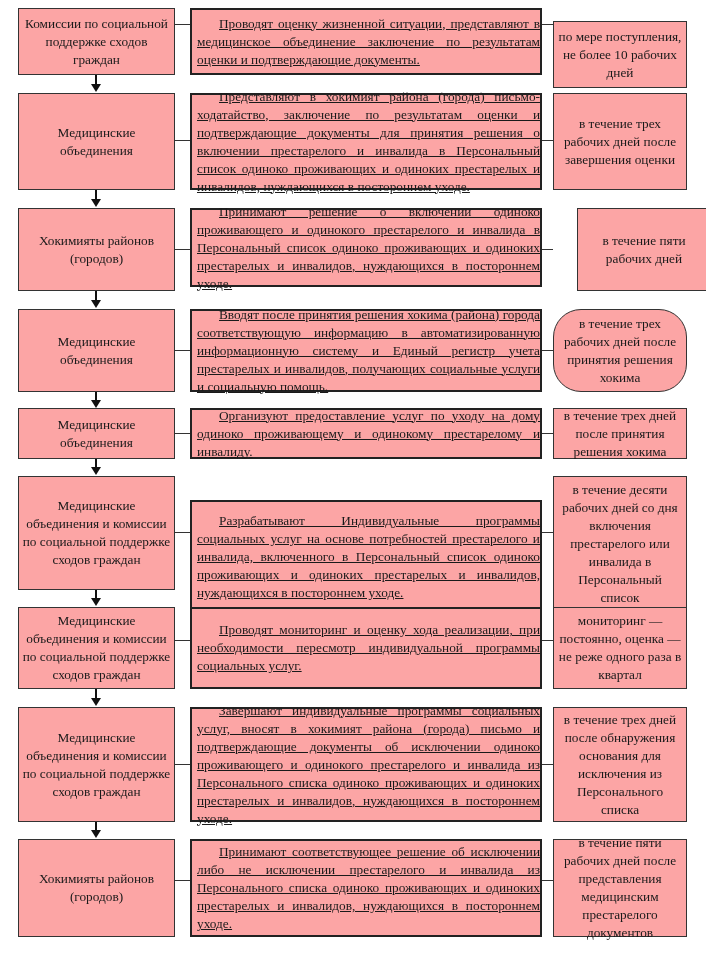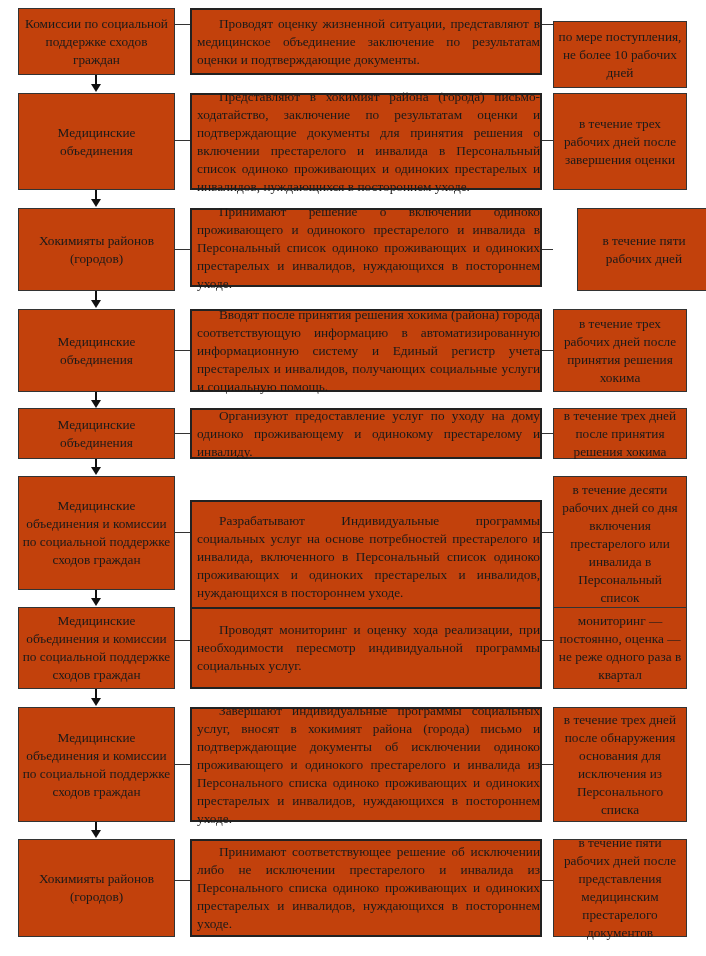--- a/index.html
+++ b/index.html
@@ -1,25 +1,25 @@
 <!DOCTYPE html>
 <html><head>
 <meta charset="utf-8">
 <style>
   html, body { margin: 0; padding: 0; background: #ffffff; }
   body { width: 706px; height: 956px; position: relative; overflow: hidden;
          font-family: "Liberation Serif", "DejaVu Serif", serif; color: #1a1a1a; }
   .box { position: absolute; box-sizing: border-box; border: 1.5px solid #333;
-         background: #c2410c; display: flex; align-items: center; justify-content: center; }
+         background: #fca5a5; display: flex; align-items: center; justify-content: center; }
   .box.left  { left: 18px; width: 157px; }
   .box.mid   { left: 190px; width: 352px; border-width: 2px; border-color: #222; }
   .box.right { left: 553px; width: 134px; }
   .box .t { font-size: 13.3px; line-height: 18px; }
   .left .t, .right .t { text-align: center; padding: 0 3px; }
-  .mid .t { text-align: justify; text-align-last: left; padding: 0 0 0 5px; text-indent: 22px; width: 100%; box-sizing: border-box; }
+  .mid .t { text-align: justify; text-align-last: left; padding: 0 0 0 5px; text-indent: 22px; width: 100%; box-sizing: border-box; text-decoration: underline; }
   .conn { position: absolute; height: 0; border-top: 1.5px solid #333; }
   .conn.a { left: 175px; width: 15px; }
   .conn.b { left: 542px; width: 11px; }
   .arrow { position: absolute; left: 96px; width: 0; }
   .arrow .stem { position: absolute; left: -1px; top: 0; width: 2px; background: #111; }
   .arrow .head { position: absolute; left: -5px; width: 0; height: 0;
                  border-left: 5px solid transparent; border-right: 5px solid transparent;
                  border-top: 8px solid #111; }
 </style>
 </head>
@@ -74,21 +74,21 @@
   </div>
 
 <div class="box left" style="top:309px;height:83px;">
   <div class="t">Медицинские объединения</div>
   </div>
 <div class="conn a" style="top:350px;"></div>
 <div class="box mid" style="top:309px;height:83px;">
   <div class="t">Вводят после принятия решения хокима (района) города соответствующую информацию в автоматизированную информационную систему и Единый регистр учета престарелых и инвалидов, получающих социальные услуги и социальную помощь.</div>
   </div>
 <div class="conn b" style="top:350px;"></div>
-<div class="box right" style="top:309px;height:83px;">
+<div class="box right" style="top:309px;height:83px;border-radius:28px;">
   <div class="t">в течение трех рабочих дней после принятия решения хокима</div>
   </div>
 <div class="arrow" style="top:392px;">
   <div class="stem" style="height:9px;"></div>
     <div class="head" style="top:8px;"></div>
   </div>
 
 <div class="box left" style="top:408px;height:51px;">
   <div class="t">Медицинские объединения</div>
   </div>

